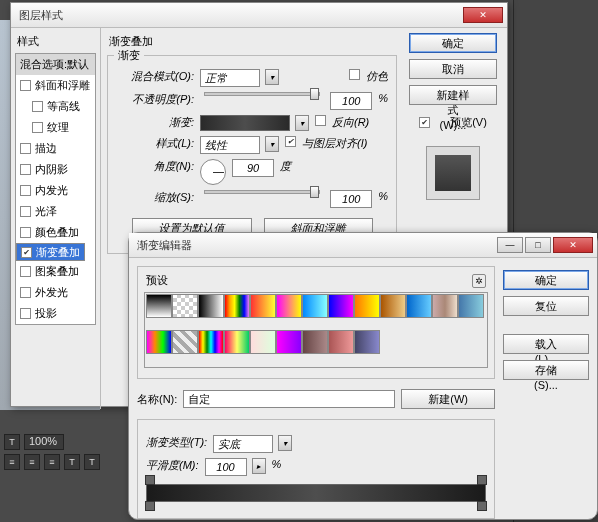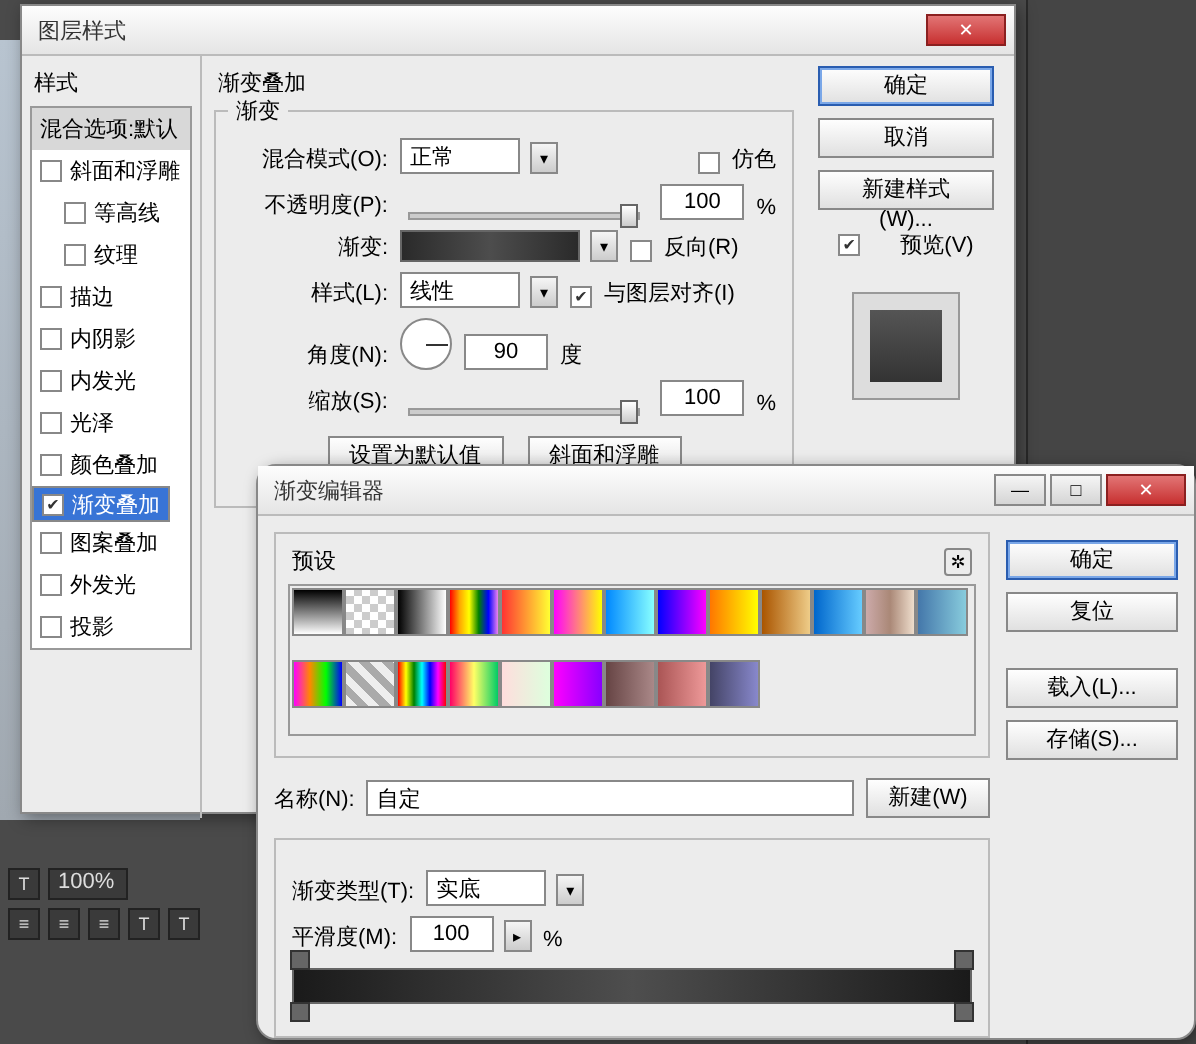--- a/index.html
+++ b/index.html
@@ -22,31 +22,31 @@
 .style-list { border:1px solid #999; background:#fff; }
 .style-item { padding:3px 4px; display:flex; align-items:center; gap:4px; cursor:pointer; }
 .style-item.hdr { background:#d8d8d8; }
 .style-item.sel { background:#3874d6; color:#fff; }
 .cb { width:11px; height:11px; border:1px solid #888; background:#fff; display:inline-flex; align-items:center; justify-content:center; font-size:8px; color:#333; }
 .cb.checked::after { content:"✔"; }
 
 .grad-col { flex:1; padding:6px; position:relative; }
 .group { border:1px solid #bbb; padding:8px 8px 10px; margin-bottom:4px; position:relative; }
 .group-title { position:absolute; top:-8px; left:6px; background:#ececec; padding:0 4px; }
-.row { display:flex; align-items:flex-end; gap:6px; margin:5px 0; }
+.row { display:flex; align-items:flex-start; gap:6px; margin:5px 0;font-style:italic; }
 .row .rl { width:78px; text-align:right; }
 .sel { height:18px; border:1px solid #888; background:#fff; padding:0 4px; min-width:60px; display:inline-flex; align-items:center; }
 .slider { flex:1; height:4px; background:#ccc; border:1px solid #999; position:relative; margin:0 4px; }
 .slider .thumb { position:absolute; top:-5px; width:9px; height:12px; background:linear-gradient(180deg,#fff,#ccc); border:1px solid #666; }
 .numbox { width:42px; height:18px; border:1px solid #888; background:#fff; text-align:center; line-height:16px; }
 .grad-preview { width:90px; height:16px; border:1px solid #666; background:linear-gradient(90deg,#2a2a2a,#4d4d4d,#2a2a2a); display:inline-block; }
 .drop-arrow { width:14px; height:16px; border:1px solid #888; background:linear-gradient(180deg,#f5f5f5,#ccc); display:inline-flex; align-items:center; justify-content:center; font-size:8px; margin-left:-1px; }
 .angle-dial { width:26px; height:26px; border:1px solid #888; border-radius:50%; background:#fff; position:relative; }
 .angle-dial::after { content:""; position:absolute; width:11px; height:1px; background:#333; top:50%; left:50%; transform-origin:left; }
-.btn { padding:2px 10px; border:1px solid #888; background:linear-gradient(180deg,#fefefe,#e0e0e0); cursor:pointer; min-width:68px; text-align:center; height:20px; line-height:15px; }
+.btn { padding:2px 26px; border:1px solid #888; background:linear-gradient(180deg,#fefefe,#e0e0e0); cursor:pointer; min-width:68px; text-align:center; height:20px; line-height:15px; }
 .btn.primary { border:1px solid #2a5db0; box-shadow:0 0 0 1px #7aa7e8 inset; }
 .btns-col { position:absolute; right:10px; top:30px; width:88px; display:flex; flex-direction:column; gap:6px; }
 .preview-swatch { width:54px; height:54px; border:1px solid #999; background:#ddd; margin:10px auto 0; display:flex; align-items:center; justify-content:center; }
 .preview-swatch .inner { width:36px; height:36px; background:linear-gradient(180deg,#555,#333); }
 
 .dlg2 { top:232px; left:128px; width:470px; height:288px;border-radius:10px; }
 .dlg2-body { padding:8px 102px 8px 8px; position:relative; height:calc(100% - 22px); }
 .dlg2-btns { position:absolute; right:8px; top:12px; width:86px; display:flex; flex-direction:column; gap:6px; }
 .presets { border:1px solid #bbb; padding:6px 6px 10px; position:relative; }
 .preset-head { display:flex; justify-content:space-between; align-items:center; padding:0 2px 4px; }

